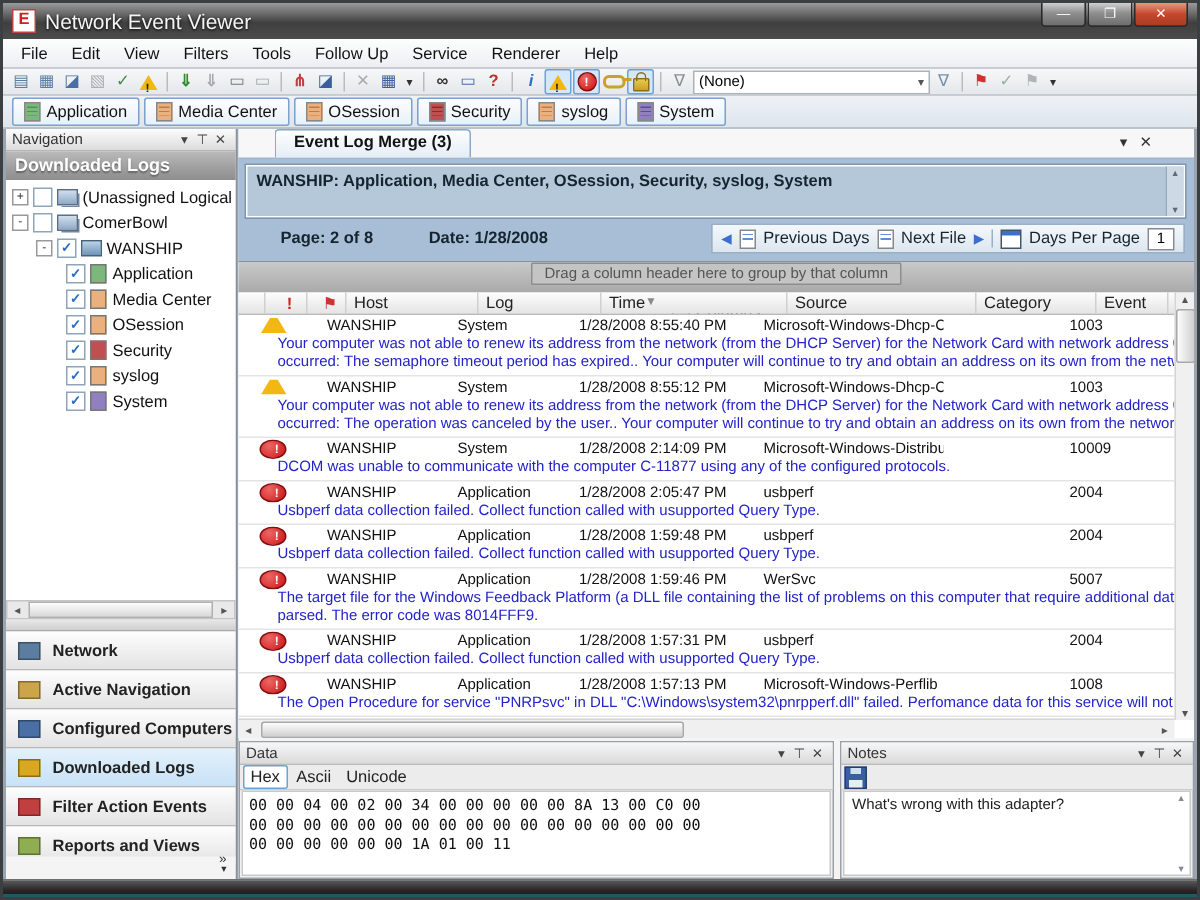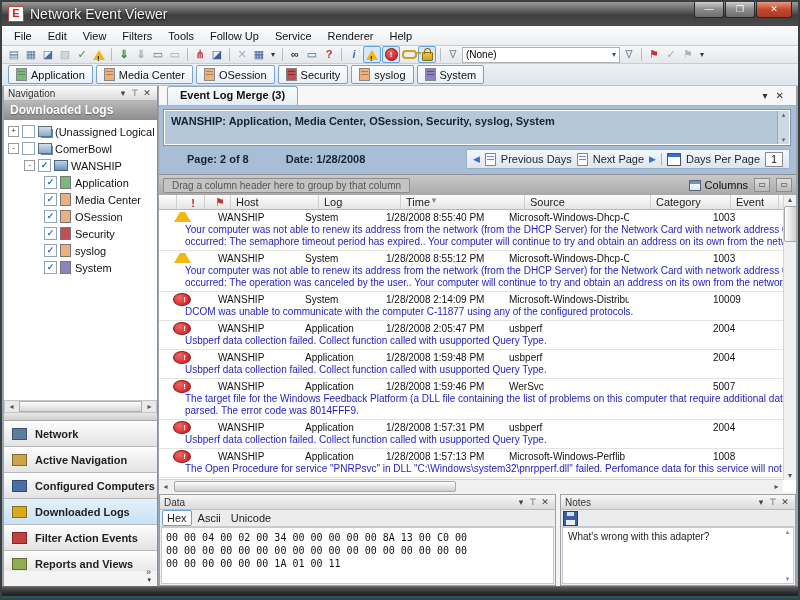--- a/index.html
+++ b/index.html
@@ -49,39 +49,39 @@
   .docico{width:9px;height:11px;border:1px solid #777;margin-right:4px;flex:none;}
   .navscroll{left:0;top:314px;right:0;height:13px;background:#e9e9e9;border:1px solid #c5c5c5;display:flex;align-items:center;justify-content:space-between;font-size:8px;color:#555;}
   .navscroll .thumb{flex:1;margin:1px 1px;background:linear-gradient(#fdfdfd,#d8d8d8);border:1px solid #b0b0b0;height:9px;}
   .navsplit{left:0;top:327px;right:0;height:8px;background:linear-gradient(#e8e8e8,#cfcfcf);border-bottom:1px solid #aaa;}
   .navbtn{display:flex;align-items:center;height:25px;border-bottom:1px solid #b8b8b8;background:linear-gradient(#fdfdfd,#e3e3e3);font-size:11px;font-weight:bold;color:#222;padding-left:8px;gap:8px;}
   .navbtn.sel{background:linear-gradient(#e3f1fc,#c8e2f6);}
   .nbico{width:13px;height:10px;border:1px solid rgba(0,0,0,.35);flex:none;}
   .navfoot{left:0;top:485px;right:0;bottom:0;background:#f4f4f4;display:flex;justify-content:flex-end;align-items:flex-start;padding:2px 6px;flex-direction:column;align-items:flex-end;font-size:9px;color:#333;line-height:8px;}
   
   .main{left:157px;top:84px;right:2px;bottom:12px;background:#f4f4f4;}
-  .doctabs{left:0;top:0;right:0;height:20px;background:#f7f7f7;border-bottom:1px solid #9fb6cc;display:flex;align-items:flex-end;padding:0 8px;}
+  .doctabs{left:0;top:0;right:0;height:20px;background:#f7f7f7;border-bottom:1px solid #9fb6cc;display:flex;align-items:flex-end;padding:0 24px;}
   .doctab{height:18px;border:1px solid #8aa8c8;border-bottom:none;border-radius:3px 3px 0 0;background:linear-gradient(#fdfefe,#e4edf6);font-size:11px;font-weight:bold;color:#111;padding:0 12px;line-height:17px;}
   .doctabs .sp{flex:1;}
   .dtico{font-size:10px;color:#333;padding:0 4px;line-height:18px;}
   .bluepane{left:0;top:20px;right:0;height:68px;background:var(--pane-blue,#a7bed6);}
   .mergebox{position:absolute;left:5px;top:4px;right:6px;height:33px;border:1px solid #fff;outline:1px solid #7e97ad;background:#b4c8da;display:flex;}
   .mergetext{flex:1;font-size:11px;font-weight:bold;color:#16242f;padding:4px 6px;}
   .minivs{width:11px;border-left:1px solid #98abbc;display:flex;flex-direction:column;justify-content:space-between;align-items:center;background:#cdd9e4;font-size:7px;color:#667;}
   .pagerow{position:absolute;left:5px;top:43px;right:6px;height:20px;display:flex;align-items:center;}
   .pagelbl{font-size:11px;font-weight:bold;color:#16242f;margin-right:14px;padding-left:23px;}
   .pagerstrip{margin-left:auto;display:flex;align-items:center;gap:5px;background:linear-gradient(#f4f8fb,#dce6ef);border:1px solid #9ab0c4;height:18px;padding:0 6px;font-size:11px;color:#16242f;}
   .pgarrow{color:#3a6fd0;font-size:9px;}
   .vsep{width:1px;height:12px;background:#9ab0c4;}
   .calico{width:12px;height:11px;border:1px solid #456;background:#fff;position:relative;}
   .calico::before{content:"";position:absolute;left:0;right:0;top:0;height:3px;background:#3a6fd0;}
   .daysinput{width:16px;height:13px;border:1px solid #889;background:#fff;font-size:10px;text-align:center;padding:0;}
   
   .grid{left:0;top:88px;right:0;height:318px;background:#fff;border-top:1px solid #8a9099;}
-  .groupbar{left:0;top:0;right:0;height:20px;background:linear-gradient(#c9c9c9,#a9a9a9);display:flex;align-items:center;padding:0 4px;gap:6px;}
+  .groupbar{left:0;top:0;right:0;height:20px;background:linear-gradient(#c9c9c9,#a9a9a9);display:flex;align-items:center;padding:0 4px;gap:6px;flex-direction:column;}
   .grouphint{border:1px solid #8e8e8e;background:#c4c4c4;color:#555;font-size:10px;padding:1px 8px;border-radius:1px;}
   .groupbar .sp{flex:1;}
   .colsbtn{display:flex;align-items:center;gap:4px;font-size:11px;color:#111;}
   .tblico{width:10px;height:9px;border:1px solid #567;background:linear-gradient(#fff,#dce8f4);position:relative;}
   .tblico::before{content:"";position:absolute;left:0;right:0;top:0;height:3px;background:#6f93c0;}
   .minibtn{width:14px;height:12px;border:1px solid #8e8e8e;background:linear-gradient(#ddd,#bbb);font-size:8px;line-height:11px;text-align:center;color:#333;}
   .ghead{left:0;top:20px;right:13px;height:15px;background:linear-gradient(#fdfdfd,#e4e4e4);border-bottom:1px solid #b9b9b9;display:flex;font-size:11px;color:#222;}
   .hc{border-right:1px solid #d0d0d0;padding:1px 0 0 5px;white-space:nowrap;overflow:hidden;}
   .c-ind{width:12px;flex:none;}
   .c-sev{width:22px;flex:none;display:flex;align-items:center;justify-content:center;}
@@ -357,21 +357,21 @@
         </div>
       </div>
       <div class="pagerow">
         <span class="pagelbl">Page: 2 of 8</span>
         <span class="pagelbl">Date: 1/28/2008</span>
         <span class="pagerstrip">
           <span class="pgarrow">◀</span>
           <span class="pageico" style="color:#3a6fd0"></span>
           <span>Previous Days</span>
           <span class="pageico" style="color:#3a6fd0"></span>
-          <span>Next Page</span>
+          <span>Next File</span>
           <span class="pgarrow">▶</span>
           <span class="vsep"></span>
           <span class="calico"></span>
           <span>Days Per Page</span>
           <input class="daysinput" value="1" style="">
         </span>
       </div>
     </div>
 
     <div class="abs grid">

